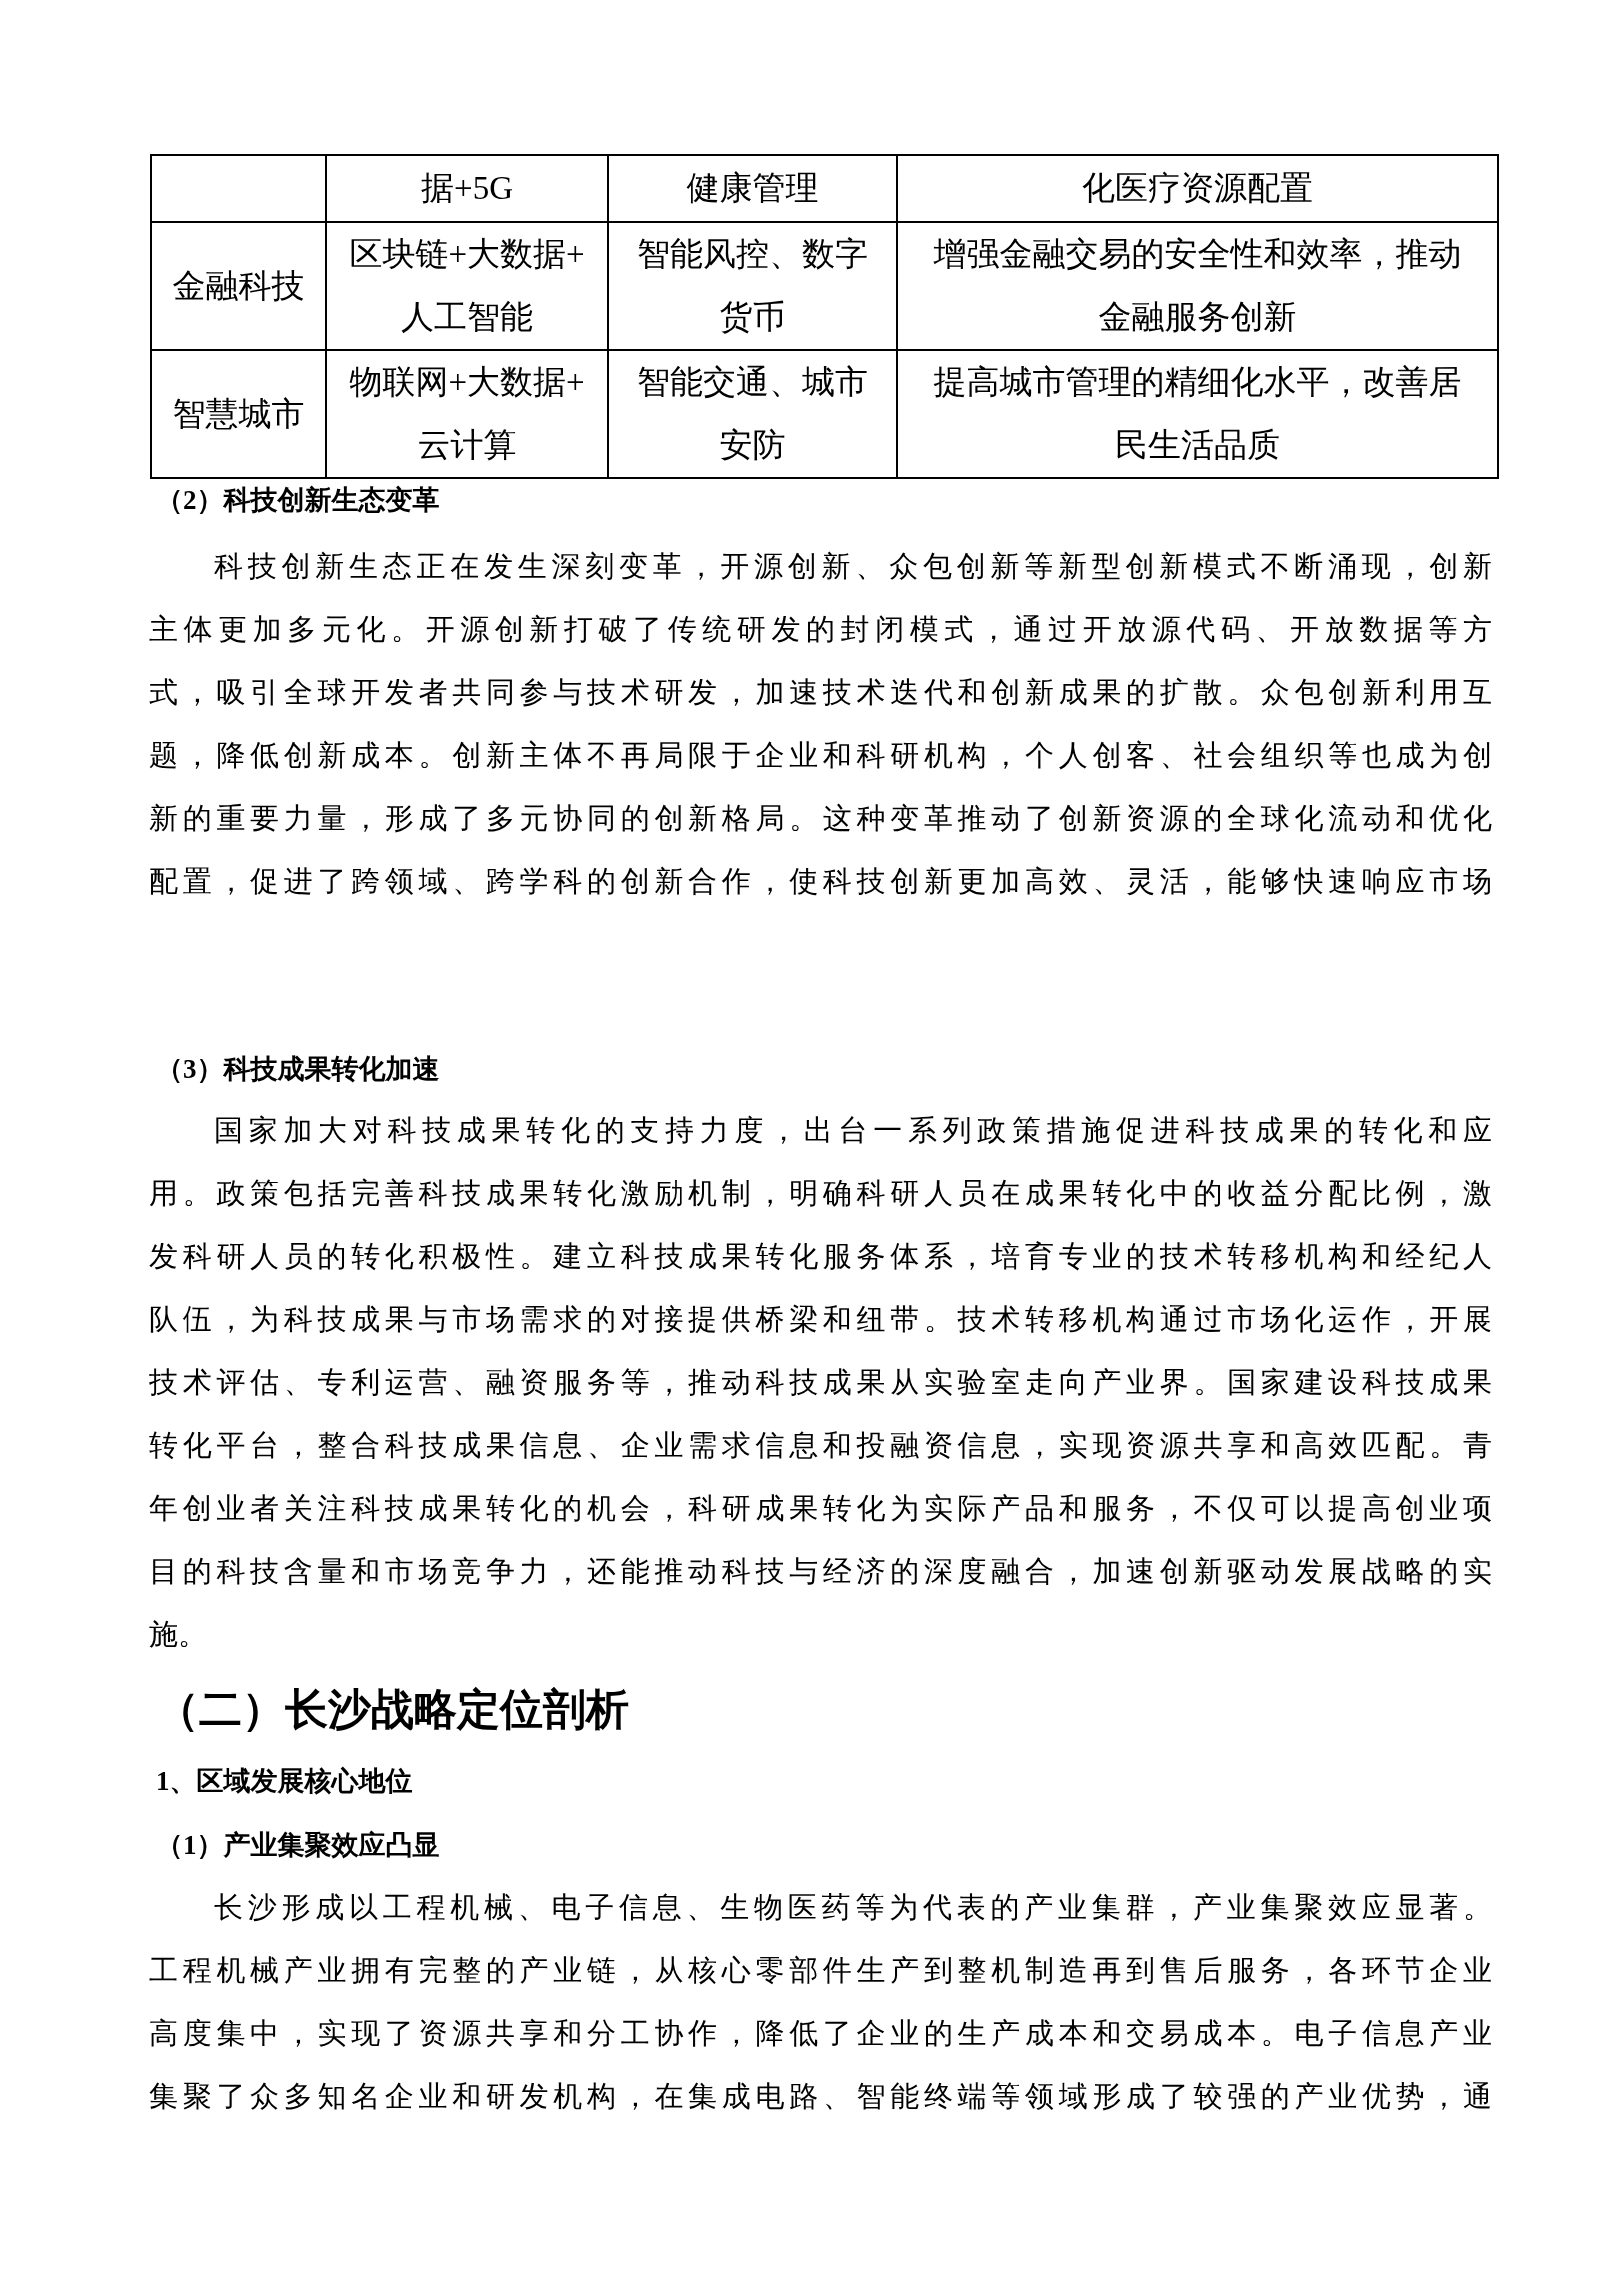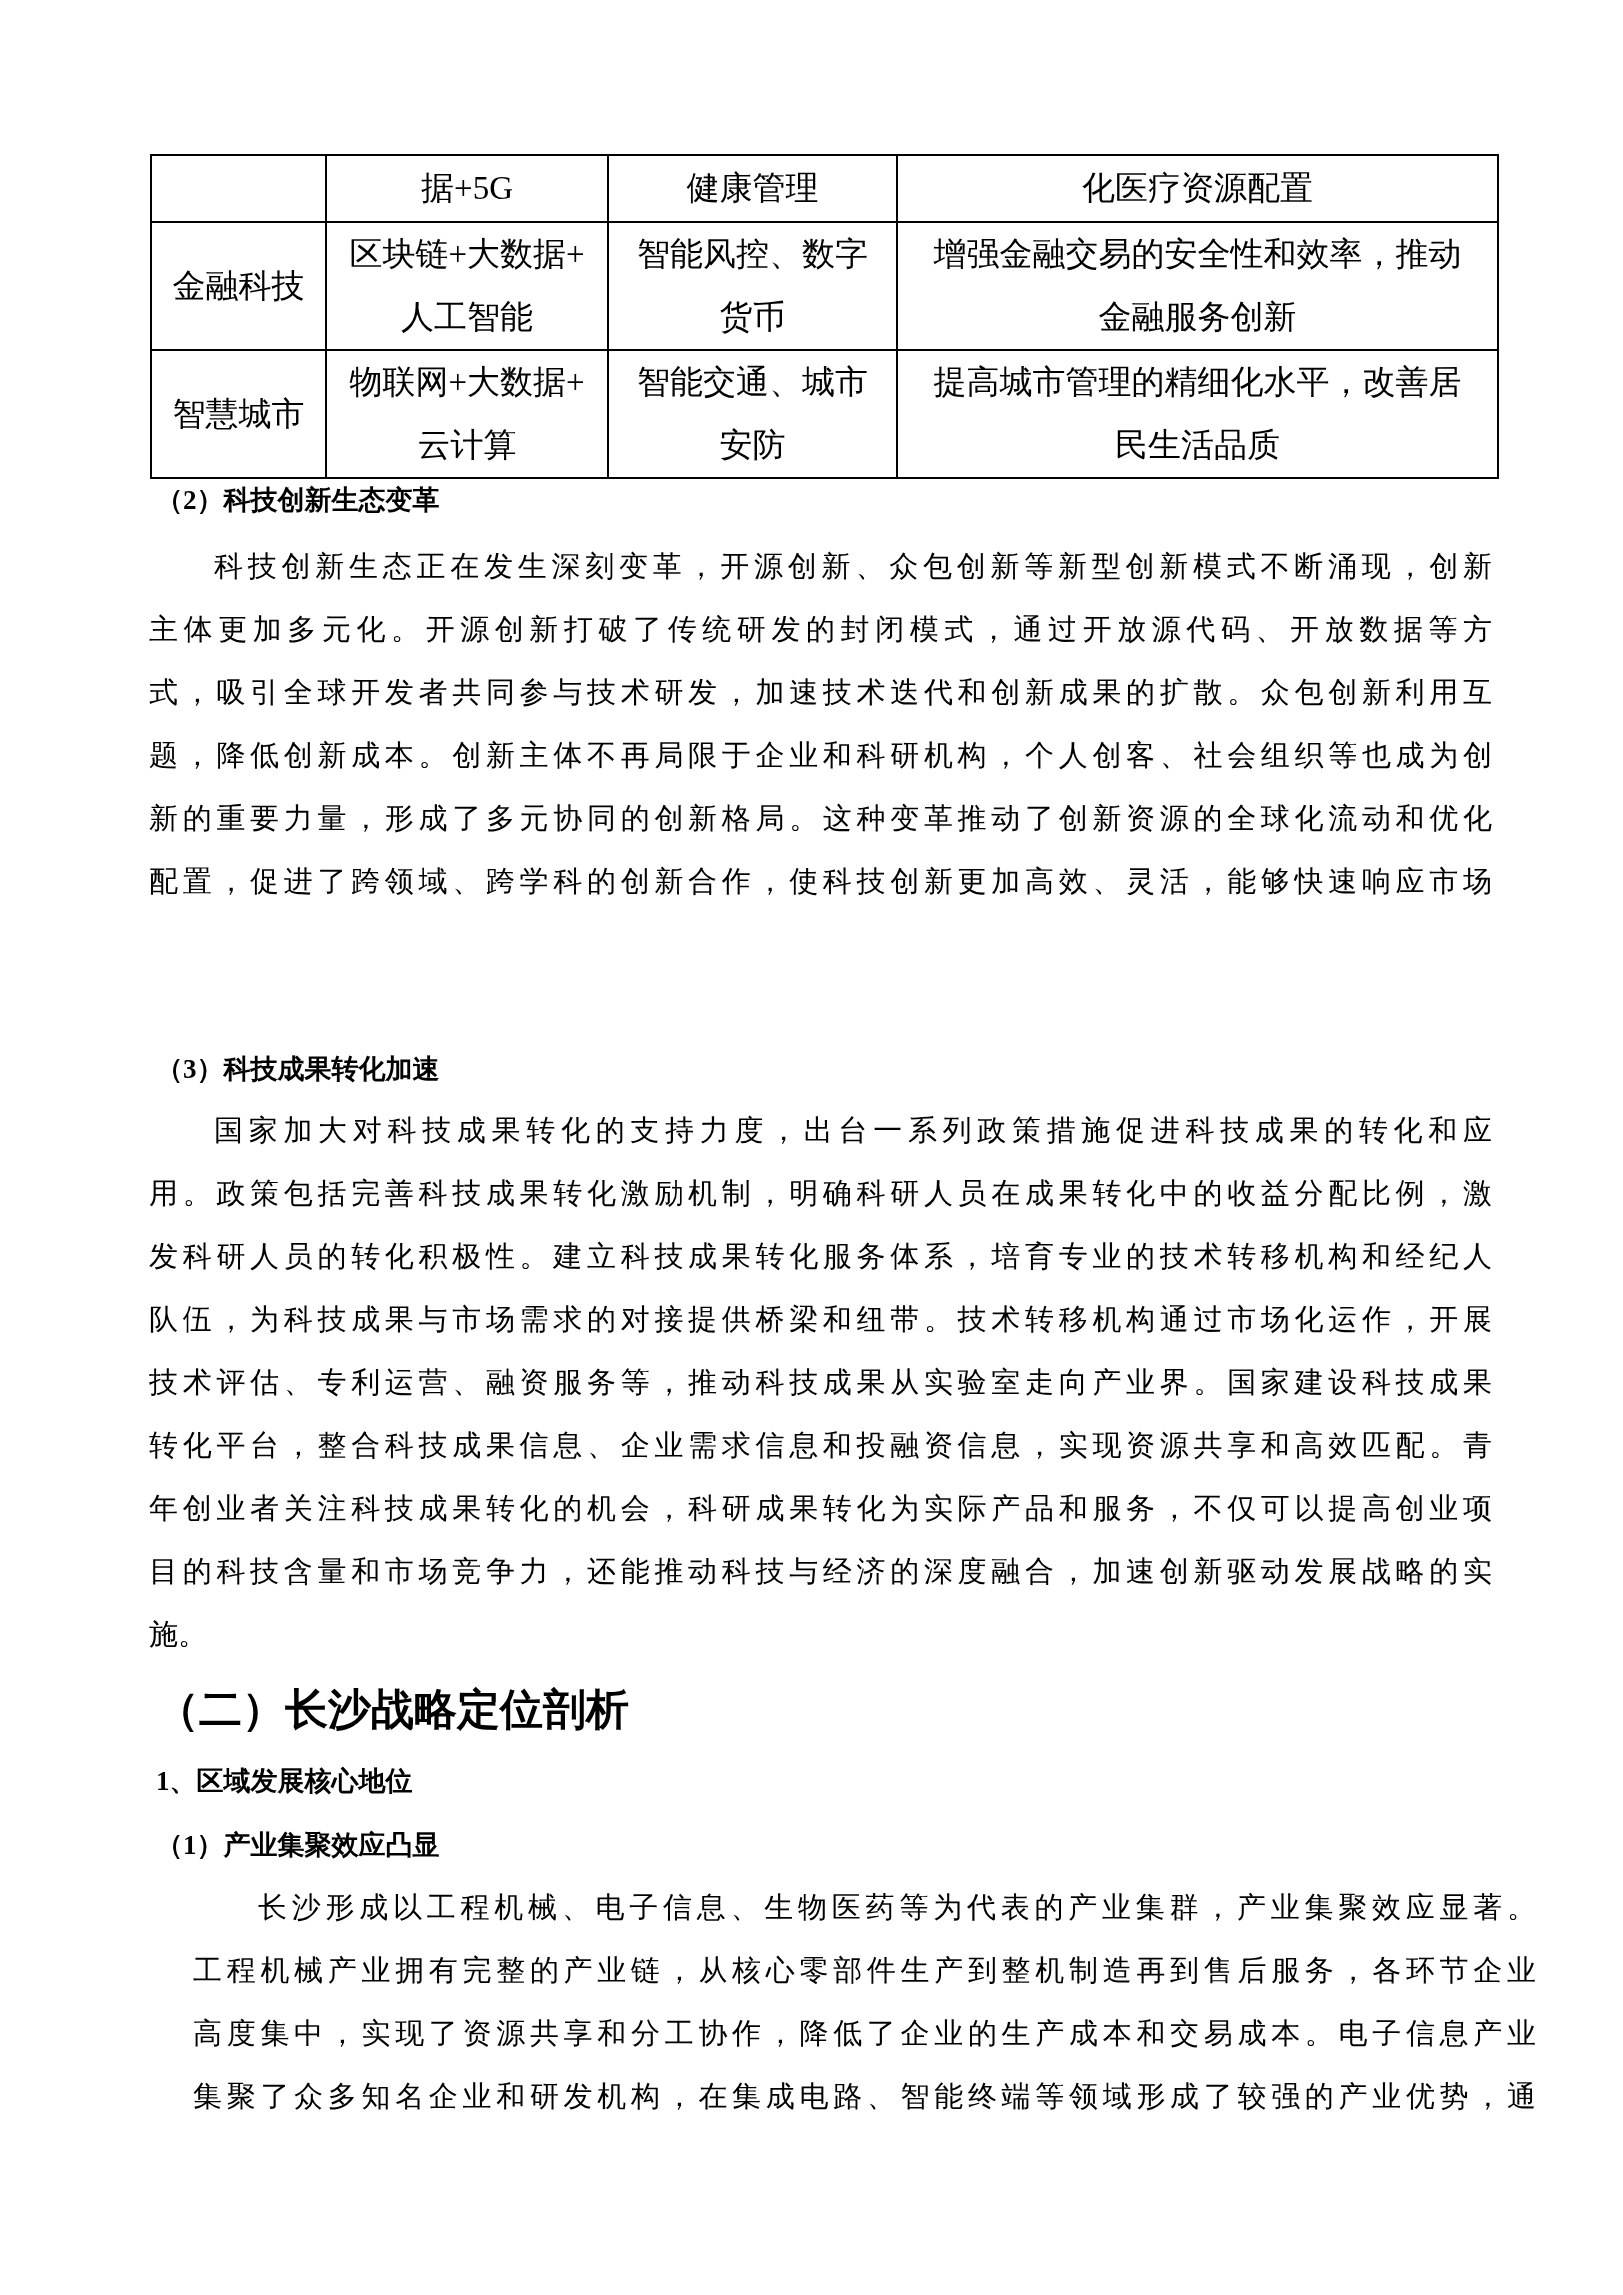--- a/index.html
+++ b/index.html
@@ -51,21 +51,21 @@
   #h-cluster    { top: 1826px; }
   
   .para {
     position: absolute;
     left: 149px;
     width: 1343px;
     font-size: 29px;
   }
   #para-tech-eco { top: 535px; }
   #para-transfer { top: 1099px; }
-  #para-cluster  { top: 1876px; margin-left: 44px; }
+  #para-cluster  { top: 1876px; }
   .pl {
     height: 63px;
     line-height: 63px;
     text-align: justify;
     text-align-last: justify;
     text-justify: inter-character;
     white-space: nowrap;
     overflow: hidden;
   }
   .pl.ind { text-indent: 65px; }

